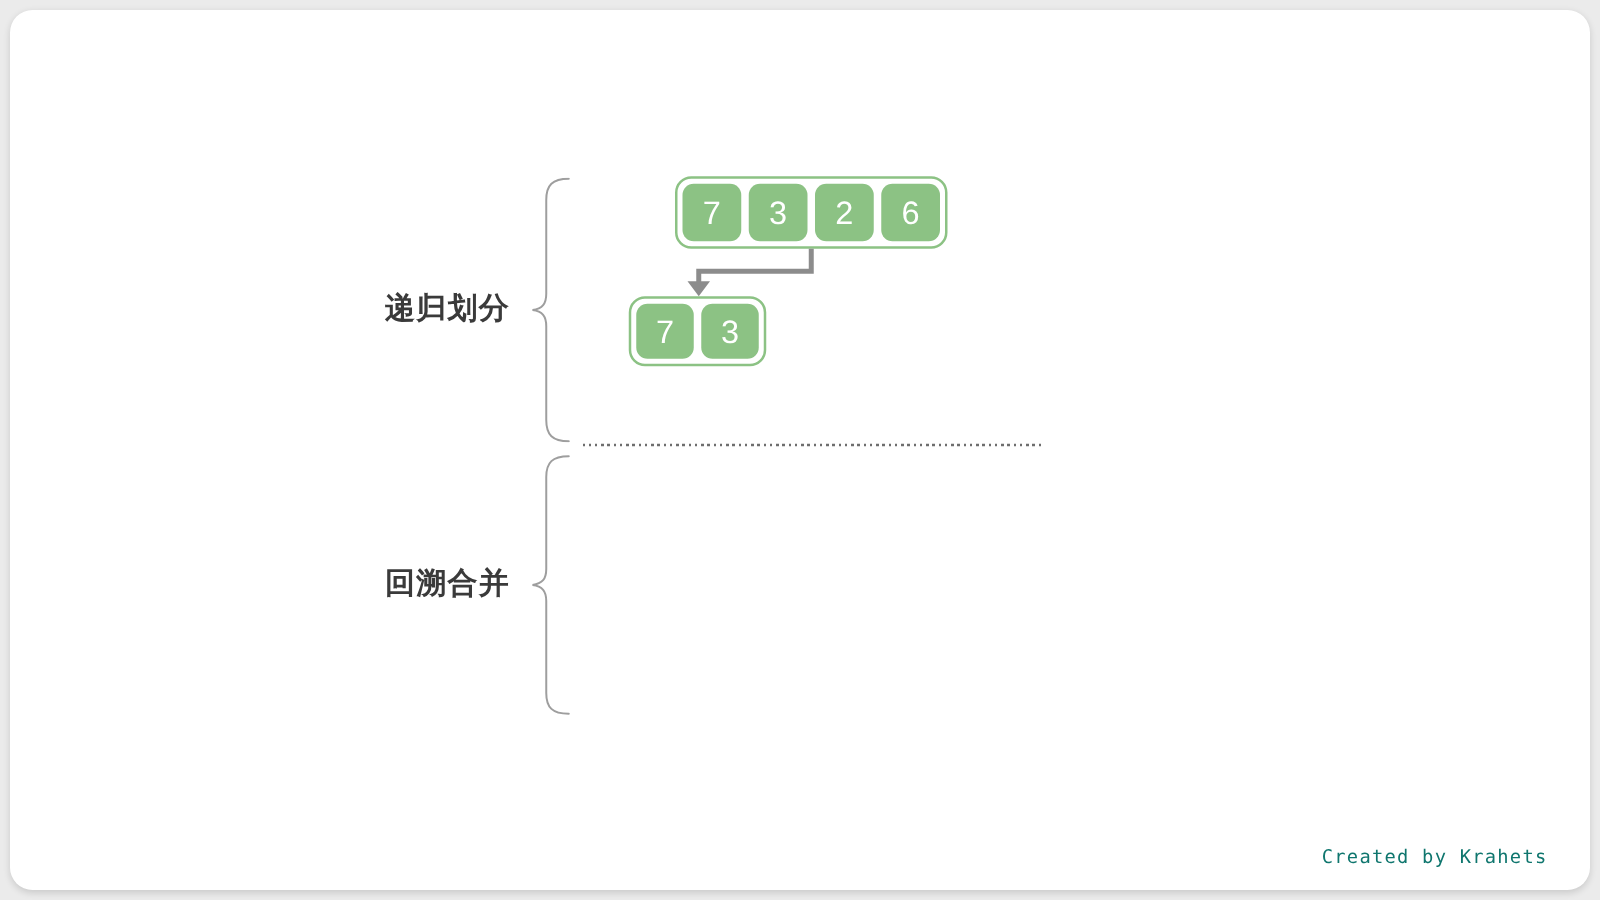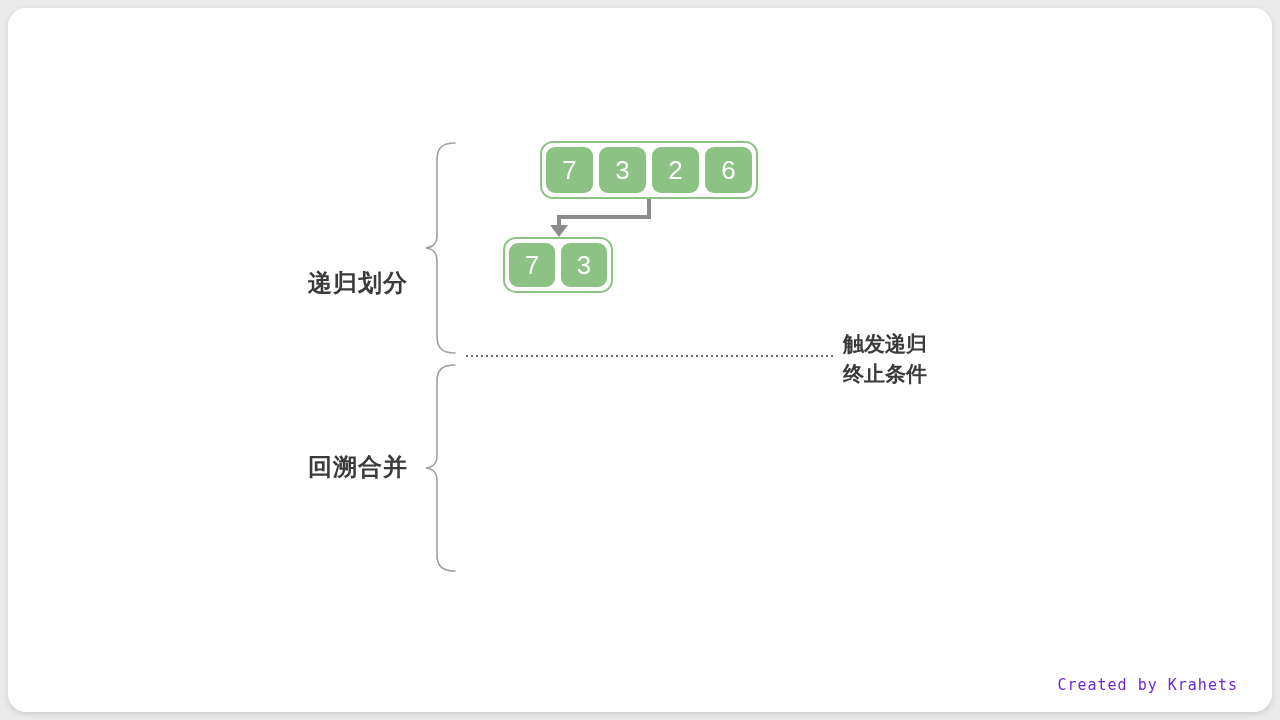--- a/index.html
+++ b/index.html
@@ -39,21 +39,21 @@
   .phase-label {
     position:absolute;
     width:112px;
     text-align:center;
     font-size:24px;
     font-weight:bold;
     color:#3a3a3a;
     letter-spacing:1px;
     line-height:28px;
   }
-  #phase-label-top    { left:294px; top:225px;margin-top:36px; }
+  #phase-label-top    { left:294px; top:225px; }
   #phase-label-bottom { left:294px; top:445px;text-align:center; }
   .brace { position:absolute; }
   #brace-top    { left:414px; top:134px; }
   #brace-bottom { left:414px; top:356px; }
   #split-arrow  { position:absolute; left:532px; top:190px; }
   .dotted-line {
     position:absolute;
     left:458px; top:347px;
     width:370px; height:2px;
     background:repeating-linear-gradient(to right, #6e6e6e 0 2px, transparent 2px 5px);
@@ -65,21 +65,21 @@
     font-weight:bold;
     color:#3a3a3a;
     line-height:30px;
     white-space:nowrap;
   }
   .watermark {
     position:absolute;
     right:34px; top:668px;
     font-family:"DejaVu Sans Mono", monospace;
     font-size:15px;
-    color:#6d28d9;
+    color:#0f766e;
     letter-spacing:1px;
   }
 </style>
 </head>
 <body>
 
 <div class="card">
 
   <div class="phase-label" id="phase-label-top">递归划分</div>
 
@@ -99,24 +99,20 @@
     <path d="M 10 27 L 28 27 L 19 39 Z" fill="#8c8c8c"></path>
   </svg>
 
   <div class="array" id="array-level-2">
     <div class="cell">7</div>
     <div class="cell">3</div>
   </div>
 
   <div class="dotted-line"></div>
 
-  <div class="annotation">
-    <div>触发递归</div>
-    <div>终止条件</div>
-  </div>
 
   <div class="phase-label" id="phase-label-bottom">回溯合并</div>
 
   <svg class="brace" id="brace-bottom" width="36" height="208" viewBox="0 0 36 212" preserveAspectRatio="none">
     <path d="M 33 1 C 20 1 15 6 15 18 L 15 93 C 15 101 12 105 4 106 C 12 107 15 111 15 119 L 15 194 C 15 206 20 211 33 211" fill="none" stroke="#9e9e9e" stroke-width="1.6" stroke-linecap="round"></path>
   </svg>
 
   <div class="watermark">Created by Krahets</div>
 
 </div>

